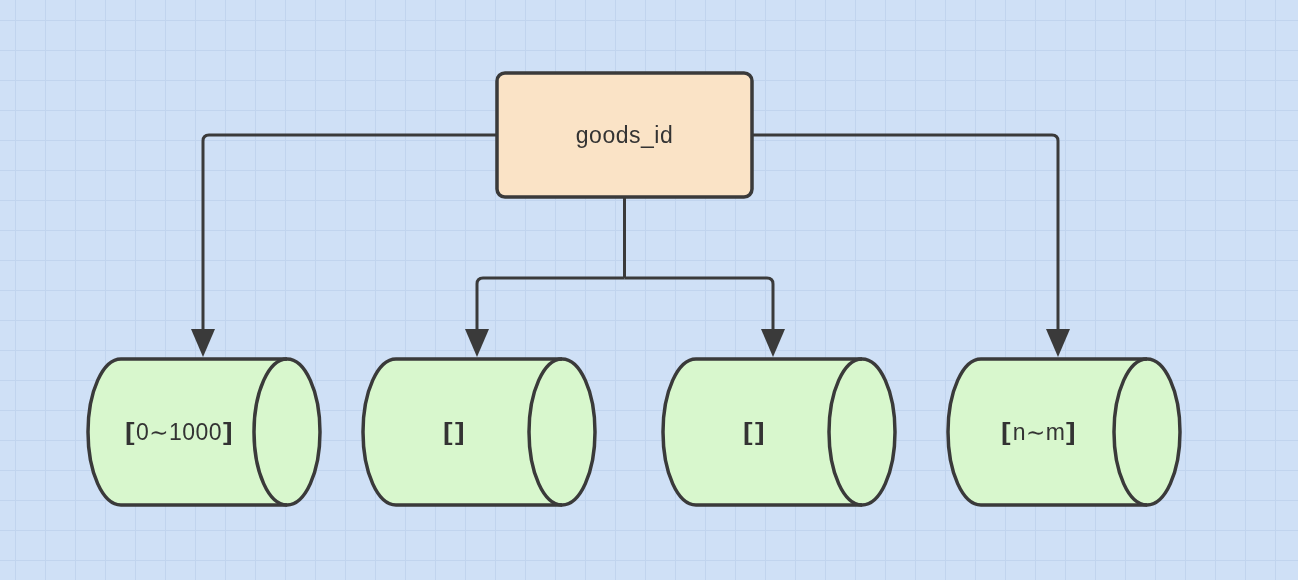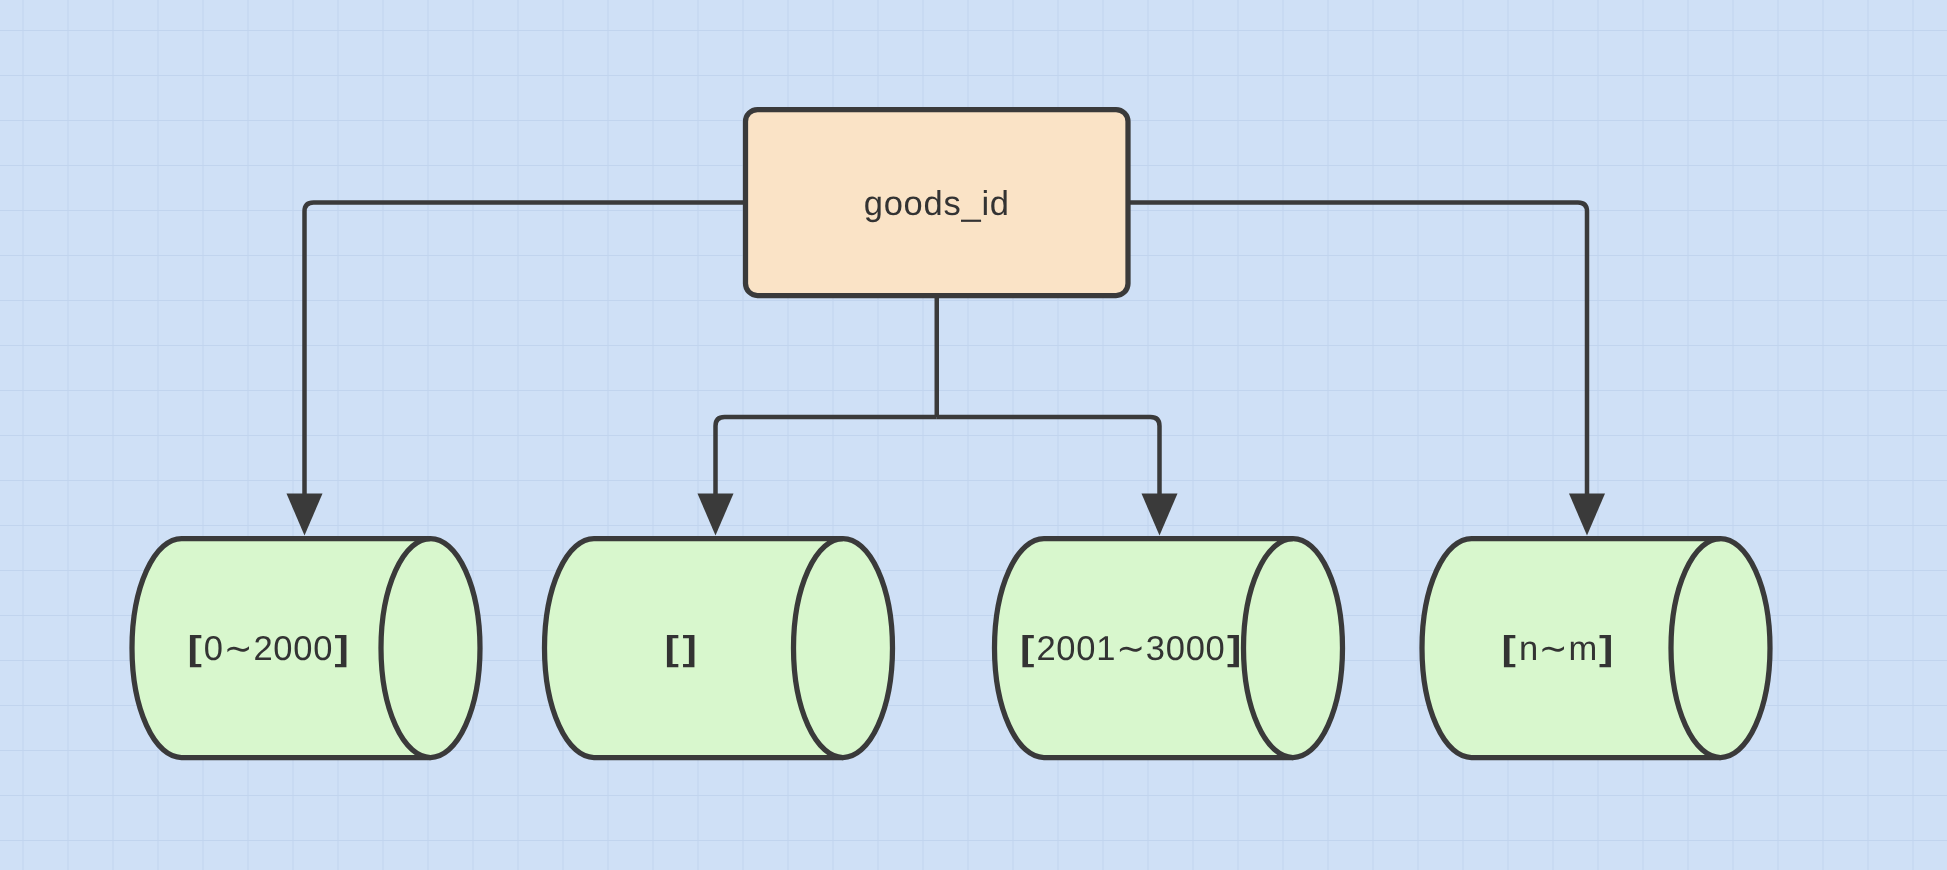--- a/index.html
+++ b/index.html
@@ -83,30 +83,29 @@
       <g fill="#d8f7cd">
         <use href="#cyl-shape" x="948" y="359"></use>
       </g>
     </g>
   </svg>
 
   <div class="node-label root-label">goods_id</div>
 
   <div class="node-label shard-label shard-label-0">
       <span class="bracket">[</span>
-      <span>0∼2000</span>
+      <span>0∼1000</span>
       <span class="bracket">]</span>
     </div>
   <div class="node-label shard-label shard-label-1">
       <span class="bracket">[</span>
       <span class="bracket">]</span>
     </div>
   <div class="node-label shard-label shard-label-2">
       <span class="bracket">[</span>
-      <span>2001∼3000</span>
       <span class="bracket">]</span>
     </div>
   <div class="node-label shard-label shard-label-3">
       <span class="bracket">[</span>
       <span>n∼m</span>
       <span class="bracket">]</span>
     </div>
 </div>
 
 </body></html>

